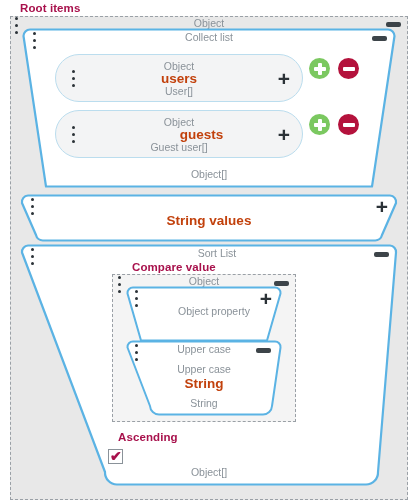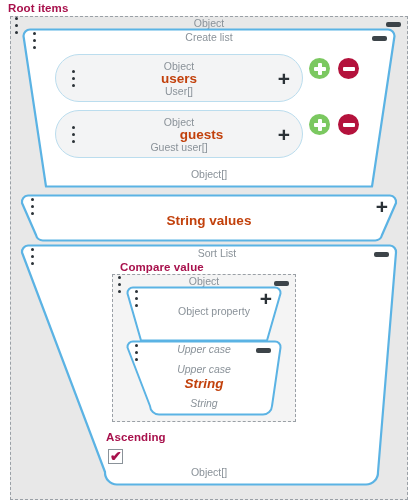--- a/index.html
+++ b/index.html
@@ -10,20 +10,21 @@
     overflow: hidden;
   }
   .stage { position: relative; width: 416px; height: 504px; }
 
   
   .lbl-magenta {
     color: #A8114C;
     font-size: 11.5px;
     font-weight: bold;
     letter-spacing: .1px;
+    margin-left: 12px;
   }
   .type-lbl {
     color: #8A9299;
     font-size: 10.5px;
     text-align: center;
     white-space: nowrap;
   }
   .node-sub {
     color: #8A9299;
     font-size: 10.5px;
@@ -142,21 +143,21 @@
       <i></i>
     </div>
 
   <div class="collapse" style="left:386px;top:22px;"></div>
 
   <div class="funnel" style="left:22px;top:28px;width:374px;height:160px;">
     <svg width="374" height="160" viewBox="0 0 374 160">
       <path d="M 8 1.5 L 366 1.5 A 6.5 6.5 0 0 1 372.5 8 L 350 158.5 L 24 158.5 L 1.5 8 A 6.5 6.5 0 0 1 8 1.5 Z" fill="#ffffff" stroke="#5BB3E4" stroke-width="2.2" stroke-linejoin="round"></path>
     </svg>
     <div class="content">
-      <div class="type-lbl" style="position:absolute;left:0;top:3px;width:374px;">Create list</div>
+      <div class="type-lbl" style="position:absolute;left:0;top:3px;width:374px;">Collect list</div>
       <div class="handle" style="left:10px;top:4px;">
           <i></i>
           <i></i>
           <i></i>
         </div>
       <div class="collapse" style="left:350px;top:8px;"></div>
       <div class="type-lbl" style="position:absolute;left:0;top:140px;width:374px;">Object[]</div>
     </div>
   </div>
 
@@ -245,21 +246,21 @@
       <div class="handle" style="left:8px;top:4px;">
           <i></i>
           <i></i>
           <i></i>
         </div>
       <div class="plus-glyph" style="right:10px;top:2px;">+</div>
       <div class="node-sub" style="position:absolute;left:10px;top:19px;width:156px;">Object property</div>
     </div>
   </div>
 
-  <div class="funnel" style="left:126px;top:340px;width:156px;height:76px;font-style:italic;">
+  <div class="funnel" style="left:126px;top:340px;width:156px;height:76px;">
     <svg width="156" height="76" viewBox="0 0 156 76">
       <path d="M 7 1.5 L 149 1.5 A 5.5 5.5 0 0 1 154.5 7.5 L 146 66 A 9 9 0 0 1 137 74.5 L 33 74.5 A 9 9 0 0 1 24 66 L 1.5 7.5 A 5.5 5.5 0 0 1 7 1.5 Z" fill="#ffffff" stroke="#5BB3E4" stroke-width="2" stroke-linejoin="round"></path>
     </svg>
     <div class="content">
       <div class="type-lbl" style="position:absolute;left:0;top:3px;width:156px;">Upper case</div>
       <div class="handle" style="left:8px;top:4px;">
           <i></i>
           <i></i>
           <i></i>
         </div>

